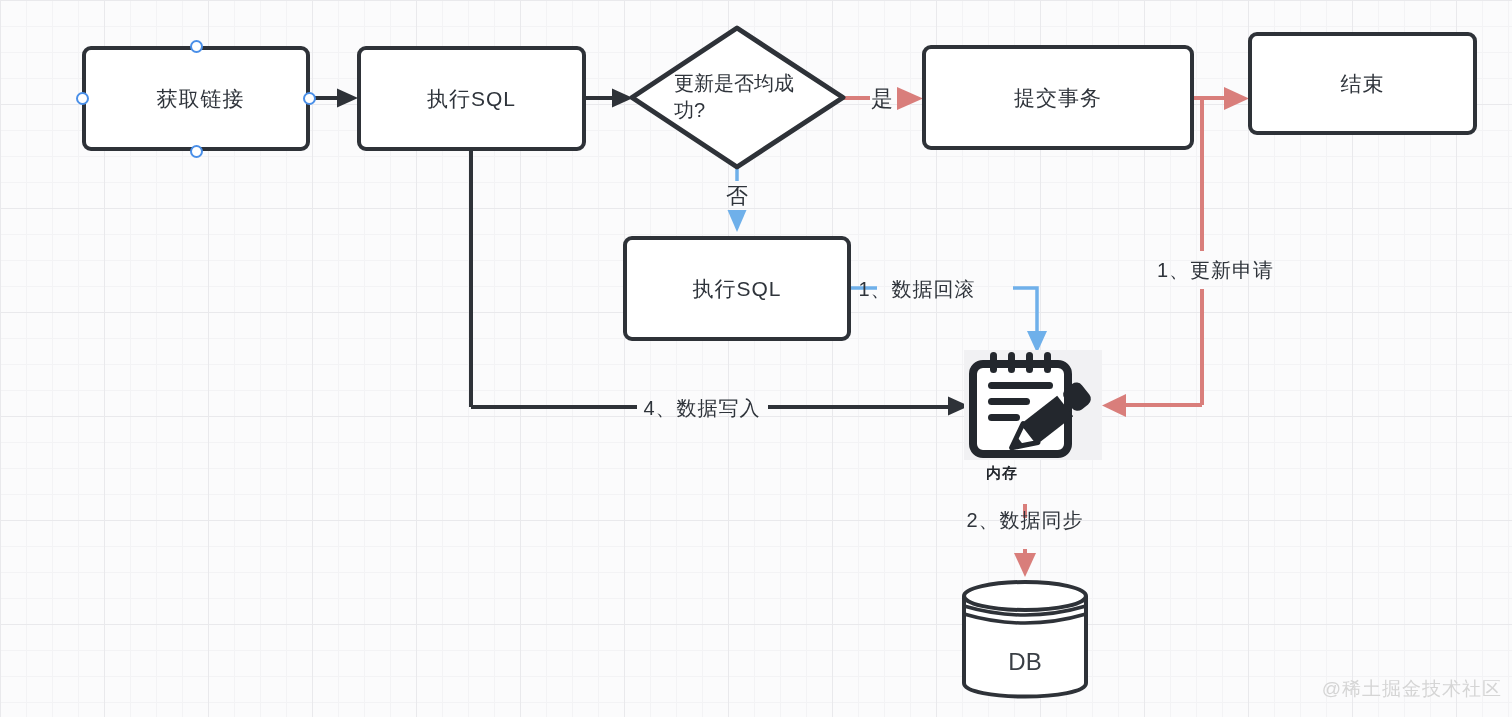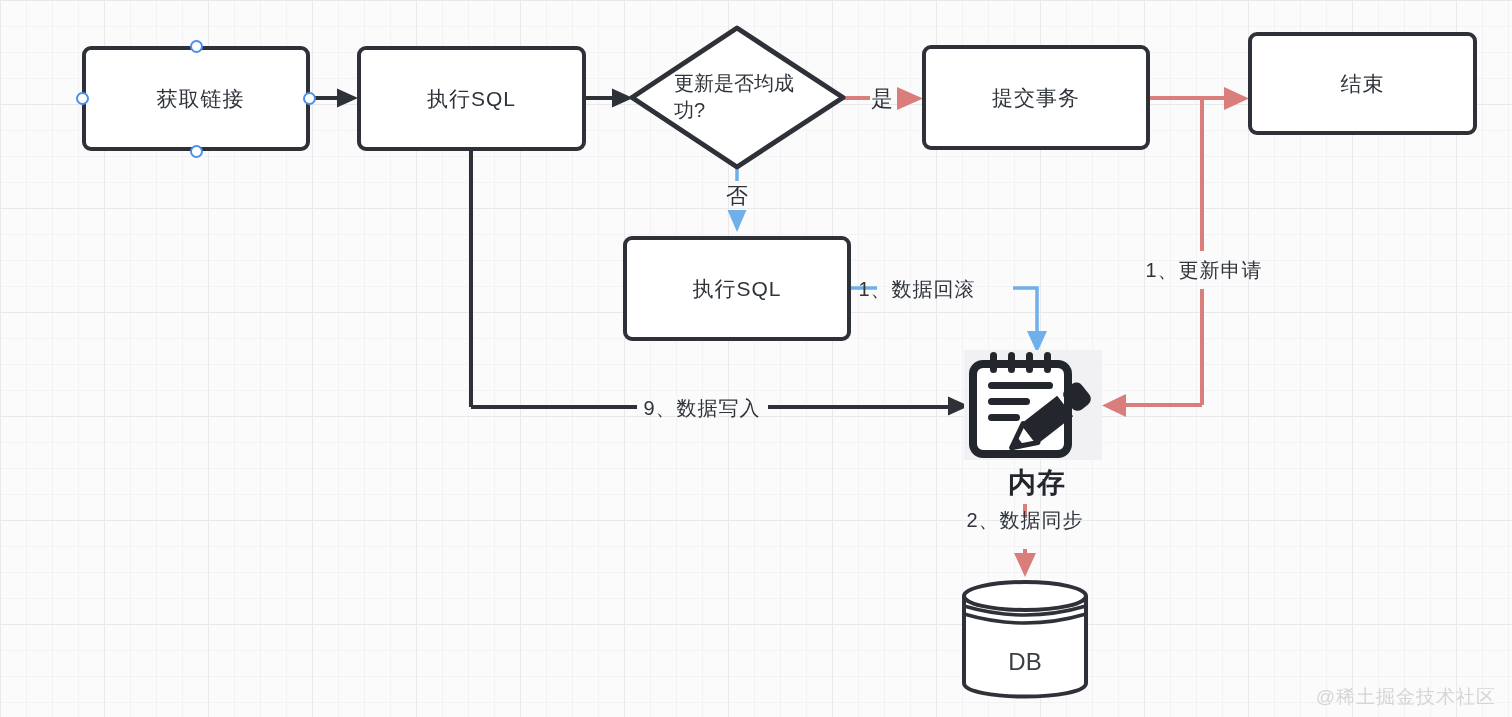--- a/index.html
+++ b/index.html
@@ -35,30 +35,30 @@
   .diamond-label{
     position:absolute;z-index:2;left:674px;top:70px;width:128px;
     font-size:20px;line-height:27px;color:var(--text);
   }
   .edge-label{
     position:absolute;z-index:2;text-align:center;
     font-size:20px;color:var(--text);letter-spacing:1px;
   }
   .branch-label{font-size:22px;letter-spacing:0;}
   .icon-label{
-    position:absolute;z-index:2;text-align:right;
-    font-weight:bold;font-size:28px;color:#23272d;letter-spacing:1px;
+    position:absolute;z-index:2;text-align:left;
+    font-weight:bold;font-size:15px;color:#23272d;letter-spacing:1px;
   }
   .db-label{
     position:absolute;z-index:2;text-align:center;
     font-size:24px;color:#3a3f45;
   }
   .watermark{
-    position:absolute;z-index:2;right:16px;top:676px;
-    font-size:19px;color:#d5d5d5;letter-spacing:1px;margin-top:8px;
+    position:absolute;z-index:2;right:10px;top:676px;
+    font-size:19px;color:#d5d5d5;letter-spacing:1px;
   }
 </style>
 </head>
 <body>
 
 <div class="canvas">
 
   <svg class="layer" width="1512" height="717" viewBox="0 0 1512 717">
 
     <g stroke="#2e3238" stroke-width="4" fill="#2e3238">
@@ -137,21 +137,21 @@
   <div class="node" style="left:82px;top:46px;width:228px;height:105px;padding-left:9px;">
     <span>获取链接</span>
   </div>
 
   <div class="node" style="left:357px;top:46px;width:229px;height:105px;">
     <span>执行SQL</span>
   </div>
 
   <div class="diamond-label">更新是否均成功?</div>
 
-  <div class="node" style="left:922px;top:45px;width:228px;height:105px;">
+  <div class="node" style="left:922px;top:45px;width:272px;height:105px;">
     <span>提交事务</span>
   </div>
 
   <div class="node" style="left:1248px;top:32px;width:229px;height:103px;">
     <span>结束</span>
   </div>
 
   <div class="node" style="left:623px;top:236px;width:228px;height:105px;">
     <span>执行SQL</span>
   </div>
@@ -160,23 +160,23 @@
   <div class="handle" style="left:76px;top:92px;"></div>
   <div class="handle" style="left:303px;top:92px;"></div>
   <div class="handle" style="left:190px;top:145px;"></div>
 
   <div class="edge-label branch-label" style="left:862px;top:84px;width:40px;">是</div>
 
   <div class="edge-label branch-label" style="left:717px;top:181px;width:40px;">否</div>
 
   <div class="edge-label" style="left:847px;top:276px;width:140px;">1、数据回滚</div>
 
-  <div class="edge-label" style="left:632px;top:395px;width:140px;">9、数据写入</div>
+  <div class="edge-label" style="left:632px;top:395px;width:140px;">4、数据写入</div>
 
-  <div class="edge-label" style="left:1134px;top:257px;width:140px;">1、更新申请</div>
+  <div class="edge-label" style="left:1134px;top:257px;width:140px;text-align:right;">1、更新申请</div>
 
   <div class="edge-label" style="left:955px;top:507px;width:140px;">2、数据同步</div>
 
   <div class="icon-label" style="left:986px;top:464px;width:80px;">内存</div>
 
   <div class="db-label" style="left:985px;top:648px;width:80px;">DB</div>
 
   <div class="watermark">@稀土掘金技术社区</div>
 </div>
 

